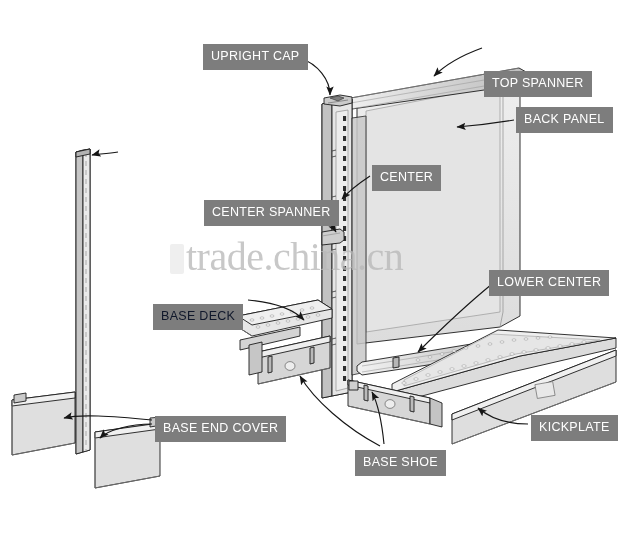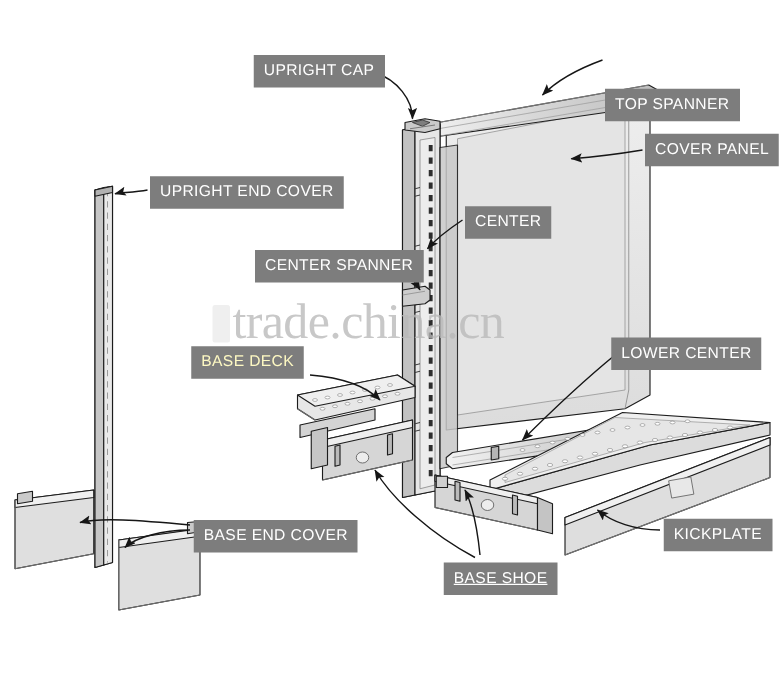--- a/index.html
+++ b/index.html
@@ -304,23 +304,22 @@
       </g>
     </g>
   </svg>
 
   <div id="watermark" style="color: rgb(185, 185, 185);">
     <span id="wm-mark"></span><span>trade.china.cn</span>
   </div>
 
   <div class="callout" style="left: 203px; top: 44px; background: rgb(125, 125, 125); color: rgb(255, 255, 255);">UPRIGHT CAP</div>
   <div class="callout" style="left: 484px; top: 35px; background: rgb(125, 125, 125); color: rgb(255, 255, 255); margin-top: 36px;">TOP SPANNER</div>
-  <div class="callout" style="left: 516px; top: 107px; background: rgb(125, 125, 125); color: rgb(255, 255, 255);">COVER PANEL</div>
-  <div class="callout" style="left: 120px; top: 141px; background: rgb(125, 125, 125); color: rgb(255, 255, 255);">UPRIGHT END COVER</div>
+  <div class="callout" style="left: 516px; top: 107px; background: rgb(125, 125, 125); color: rgb(255, 255, 255);">BACK PANEL</div>
   <div class="callout" style="left: 372px; top: 165px; background: rgb(125, 125, 125); color: rgb(255, 255, 255);">CENTER</div>
   <div class="callout" style="left: 204px; top: 200px; background: rgb(125, 125, 125); color: rgb(255, 255, 255);">CENTER SPANNER</div>
   <div class="callout" style="left: 489px; top: 270px; background: rgb(125, 125, 125); color: rgb(255, 255, 255);">LOWER CENTER</div>
-  <div class="callout" style="left: 153px; top: 277px; background: rgb(125, 125, 125); color: #fef9c3;">BASE DECK</div>
+  <div class="callout" style="left: 153px; top: 304px; background: rgb(125, 125, 125); color: #0f172a;">BASE DECK</div>
   <div class="callout" style="left: 155px; top: 416px; background: rgb(125, 125, 125); color: rgb(255, 255, 255);">BASE END COVER</div>
   <div class="callout" style="left: 531px; top: 415px; background: rgb(125, 125, 125); color: rgb(255, 255, 255);">KICKPLATE</div>
-  <div class="callout" style="left: 355px; top: 450px; background: rgb(125, 125, 125); color: rgb(255, 255, 255); text-decoration: underline;">BASE SHOE</div>
+  <div class="callout" style="left: 355px; top: 450px; background: rgb(125, 125, 125); color: rgb(255, 255, 255);">BASE SHOE</div>
 
 </div>
 
 </body></html>

